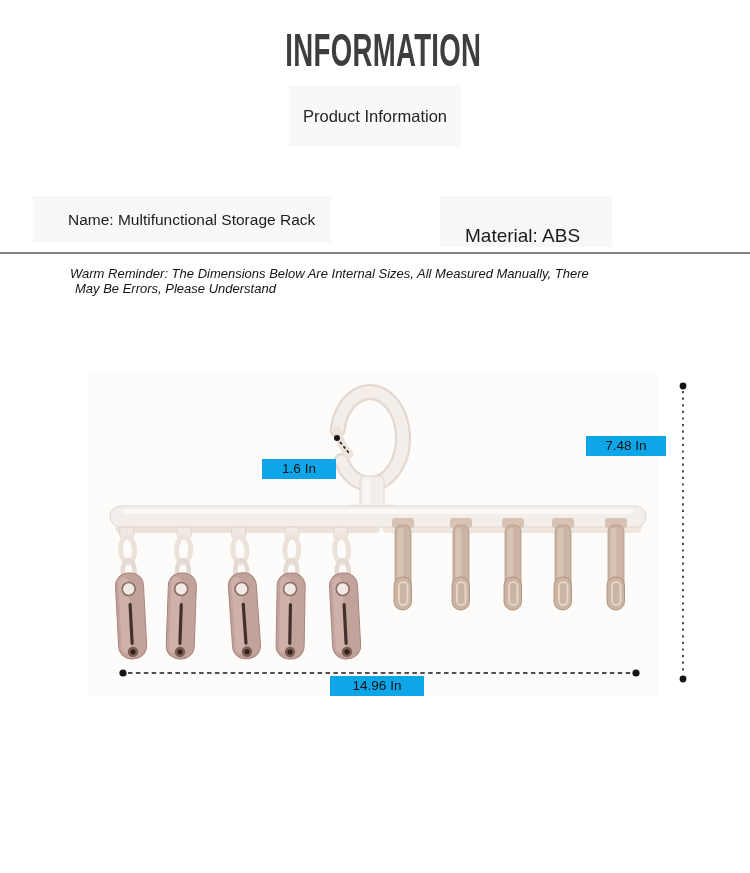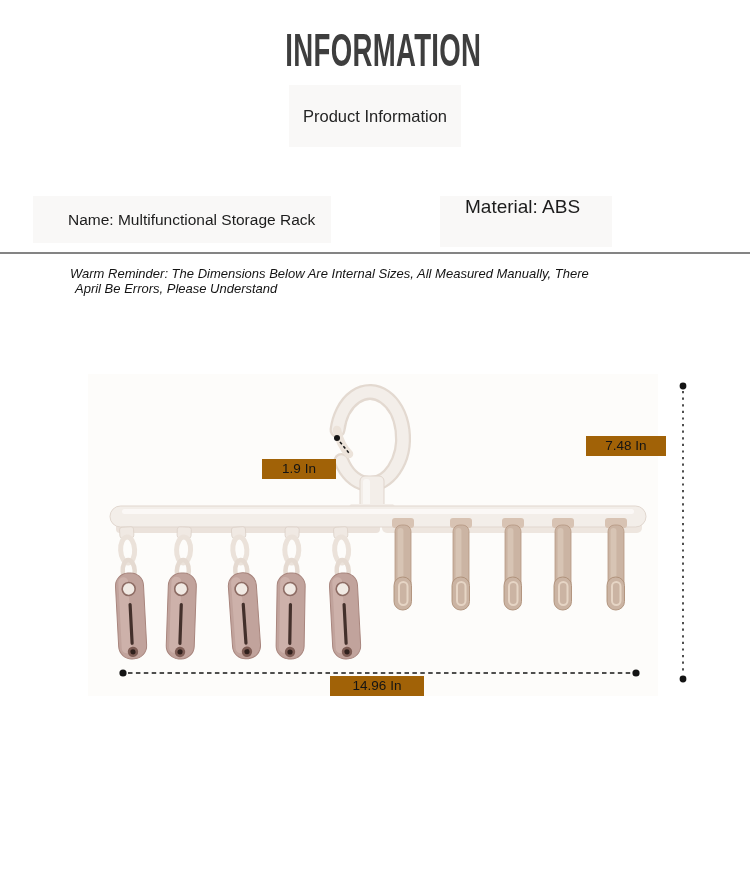--- a/index.html
+++ b/index.html
@@ -21,37 +21,37 @@
   }
   .subtitle{font-size:16.5px;color:#242424;white-space:nowrap;}
   
   .name-box{
     position:absolute;left:33px;top:196px;width:298px;height:47px;
     background:var(--panel-gray,#f9f8f7);display:flex;align-items:center;
   }
   .name-text{font-size:15.5px;color:#1c1c1c;padding-left:35px;white-space:nowrap;text-align:center;}
   .material-box{
     position:absolute;left:440px;top:196px;width:172px;height:51px;
-    background:var(--panel-gray,#f9f8f7);display:flex;align-items:flex-start;
+    background:var(--panel-gray,#f9f8f7);display:flex;align-items:flex-end;
   }
   .material-text{font-size:19px;color:#1c1c1c;padding-left:25px;white-space:nowrap;}
   .divider{
     position:absolute;left:0;top:252px;width:750px;height:2px;
     background:var(--divider-gray,#848484);
   }
   .reminder{
     position:absolute;left:70px;top:266px;width:560px;
     font-size:13px;line-height:1.18;color:#141414;font-style:italic;
   }
   .reminder .r2{padding-left:5px;}
   
   .diagram-svg{position:absolute;left:0;top:0;width:750px;height:873px;}
   .dim{
     position:absolute;font-size:13.5px;color:var(--annotation,#141414);
-    background:#a16207;text-align:center;line-height:1.2;padding:2px 4px;
+    background:#0ea5e9;text-align:center;line-height:1.2;padding:2px 4px;
     white-space:nowrap;
   }
   .dim-hook{left:262px;top:459px;width:66px;}
   .dim-height{left:586px;top:436px;width:72px;}
   .dim-width{left:330px;top:676px;width:86px;}
 </style>
 </head>
 <body>
 
 <div class="page">
@@ -67,21 +67,21 @@
     <span class="name-text">Name: Multifunctional Storage Rack</span>
   </div>
   <div class="material-box">
     <span class="material-text">Material: ABS</span>
   </div>
 
   <div class="divider"></div>
 
   <div class="reminder">
     <span class="r1">Warm Reminder: The Dimensions Below Are Internal Sizes, All Measured Manually, There</span><br>
-    <span class="r2">April Be Errors, Please Understand</span>
+    <span class="r2">May Be Errors, Please Understand</span>
   </div>
 
   <svg class="diagram-svg" viewBox="0 0 750 873">
     <defs>
 
       <g id="clipdef">
         <rect x="-7" y="-1" width="14" height="11" rx="2.5" fill="#f0e9e3" stroke="#dbd0c7" stroke-width="0.8"></rect>
         <ellipse cx="0" cy="22" rx="7" ry="13" fill="none" stroke="#ebe2da" stroke-width="5"></ellipse>
         <ellipse cx="0" cy="43" rx="6" ry="11" fill="none" stroke="#e5dad1" stroke-width="4.5"></ellipse>
         <rect x="-14" y="45" width="28" height="86" rx="13" style="fill:var(--clip-pink,#c1a39c)" stroke="#a8857d" stroke-width="1"></rect>
@@ -164,17 +164,17 @@
       <line x1="683" y1="391" x2="683" y2="674" stroke-width="1.5" stroke-dasharray="2.2 4.4"></line>
       <circle cx="683" cy="679" r="3.4" stroke="none"></circle>
     </g>
     <g style="fill:var(--annotation,#141414);stroke:var(--annotation,#141414)">
       <circle cx="123" cy="673" r="3.6" stroke="none"></circle>
       <line x1="128" y1="673" x2="631" y2="673" stroke-width="1.6" stroke-dasharray="4.5 3.4"></line>
       <circle cx="636" cy="673" r="3.6" stroke="none"></circle>
     </g>
   </svg>
 
-  <div class="dim dim-hook">1.9 In</div>
+  <div class="dim dim-hook">1.6 In</div>
   <div class="dim dim-height">7.48 In</div>
   <div class="dim dim-width">14.96 In</div>
 
 </div>
 
 </body></html>

